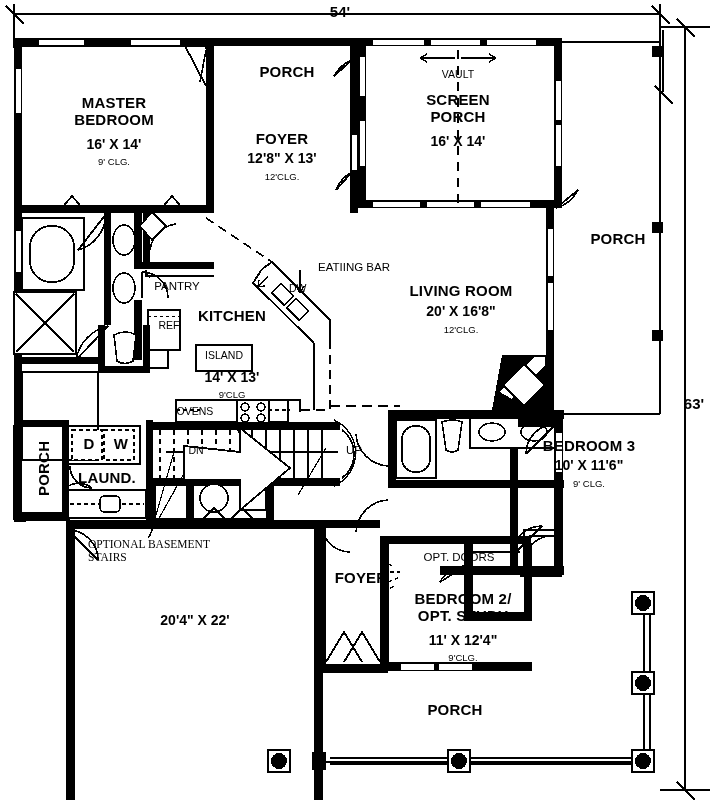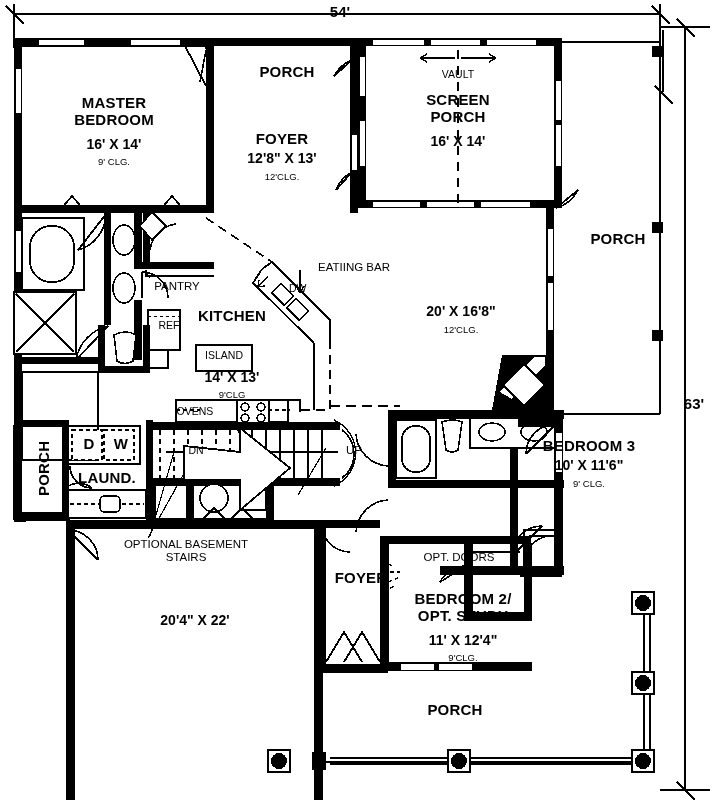--- a/index.html
+++ b/index.html
@@ -412,20 +412,21 @@
   <div class="lbl rm-dim" style="left:212px;top:151px;width:140px;">12'8" X 13'</div>
   <div class="lbl rm-clg" style="left:222px;top:172px;width:120px;">12'CLG.</div>
 
   <div class="lbl note" style="left:418px;top:69px;width:80px;">VAULT</div>
   <div class="lbl rm-name" style="left:398px;top:92px;width:120px;">SCREEN
 PORCH</div>
   <div class="lbl rm-dim" style="left:398px;top:134px;width:120px;">16' X 14'</div>
 
   <div class="lbl rm-name" style="left:570px;top:231px;width:96px;">PORCH</div>
 
+  <div class="lbl rm-name" style="left:376px;top:283px;width:170px;">LIVING ROOM</div>
   <div class="lbl rm-dim" style="left:376px;top:304px;width:170px;">20' X 16'8"</div>
   <div class="lbl rm-clg" style="left:376px;top:325px;width:170px;">12'CLG.</div>
 
   <div class="lbl note-lg" style="left:290px;top:261px;width:100px;text-align:right;">EATIING BAR</div>
   <div class="lbl note" style="left:243px;top:283px;width:30px;text-align:left;margin-left:46px;">DW</div>
   <div class="lbl note-lg" style="left:145px;top:280px;width:64px;">PANTRY</div>
   <div class="lbl note" style="left:152px;top:320px;width:34px;">REF</div>
   <div class="lbl rm-name" style="left:184px;top:308px;width:96px;">KITCHEN</div>
   <div class="lbl note" style="left:196px;top:350px;width:56px;">ISLAND</div>
   <div class="lbl rm-dim" style="left:184px;top:370px;width:96px;">14' X 13'</div>
@@ -433,21 +434,21 @@
   <div class="lbl note" style="left:168px;top:406px;width:54px;">OVENS</div>
 
   <div class="lbl rm-name rot90" style="left:4px;top:460px;width:80px;">PORCH</div>
 
   <div class="lbl rm-name" style="left:78px;top:436px;width:22px;">D</div>
   <div class="lbl rm-name" style="left:110px;top:436px;width:22px;">W</div>
   <div class="lbl rm-name" style="left:64px;top:470px;width:86px;">LAUND.</div>
 
   <div class="lbl note" style="left:182px;top:445px;width:28px;">DN</div>
   <div class="lbl note-lg" style="left:340px;top:444px;width:28px;">UP</div>
-  <div class="lbl note-lg" style="left:96px;top:538px;width:180px;text-align:center;">OPTIONAL BASEMENT
+  <div class="lbl note-lg" style="left:88px;top:538px;width:180px;text-align:left;font-family:Liberation Serif, serif;">OPTIONAL BASEMENT
 STAIRS</div>
 
   <div class="lbl rm-name" style="left:524px;top:438px;width:130px;">BEDROOM 3</div>
   <div class="lbl rm-dim" style="left:524px;top:458px;width:130px;">10' X 11'6"</div>
   <div class="lbl rm-clg" style="left:524px;top:479px;width:130px;">9' CLG.</div>
 
   <div class="lbl note-lg" style="left:404px;top:551px;width:110px;">OPT. DOORS</div>
 
   <div class="lbl rm-name" style="left:324px;top:570px;width:74px;">FOYER</div>
 

